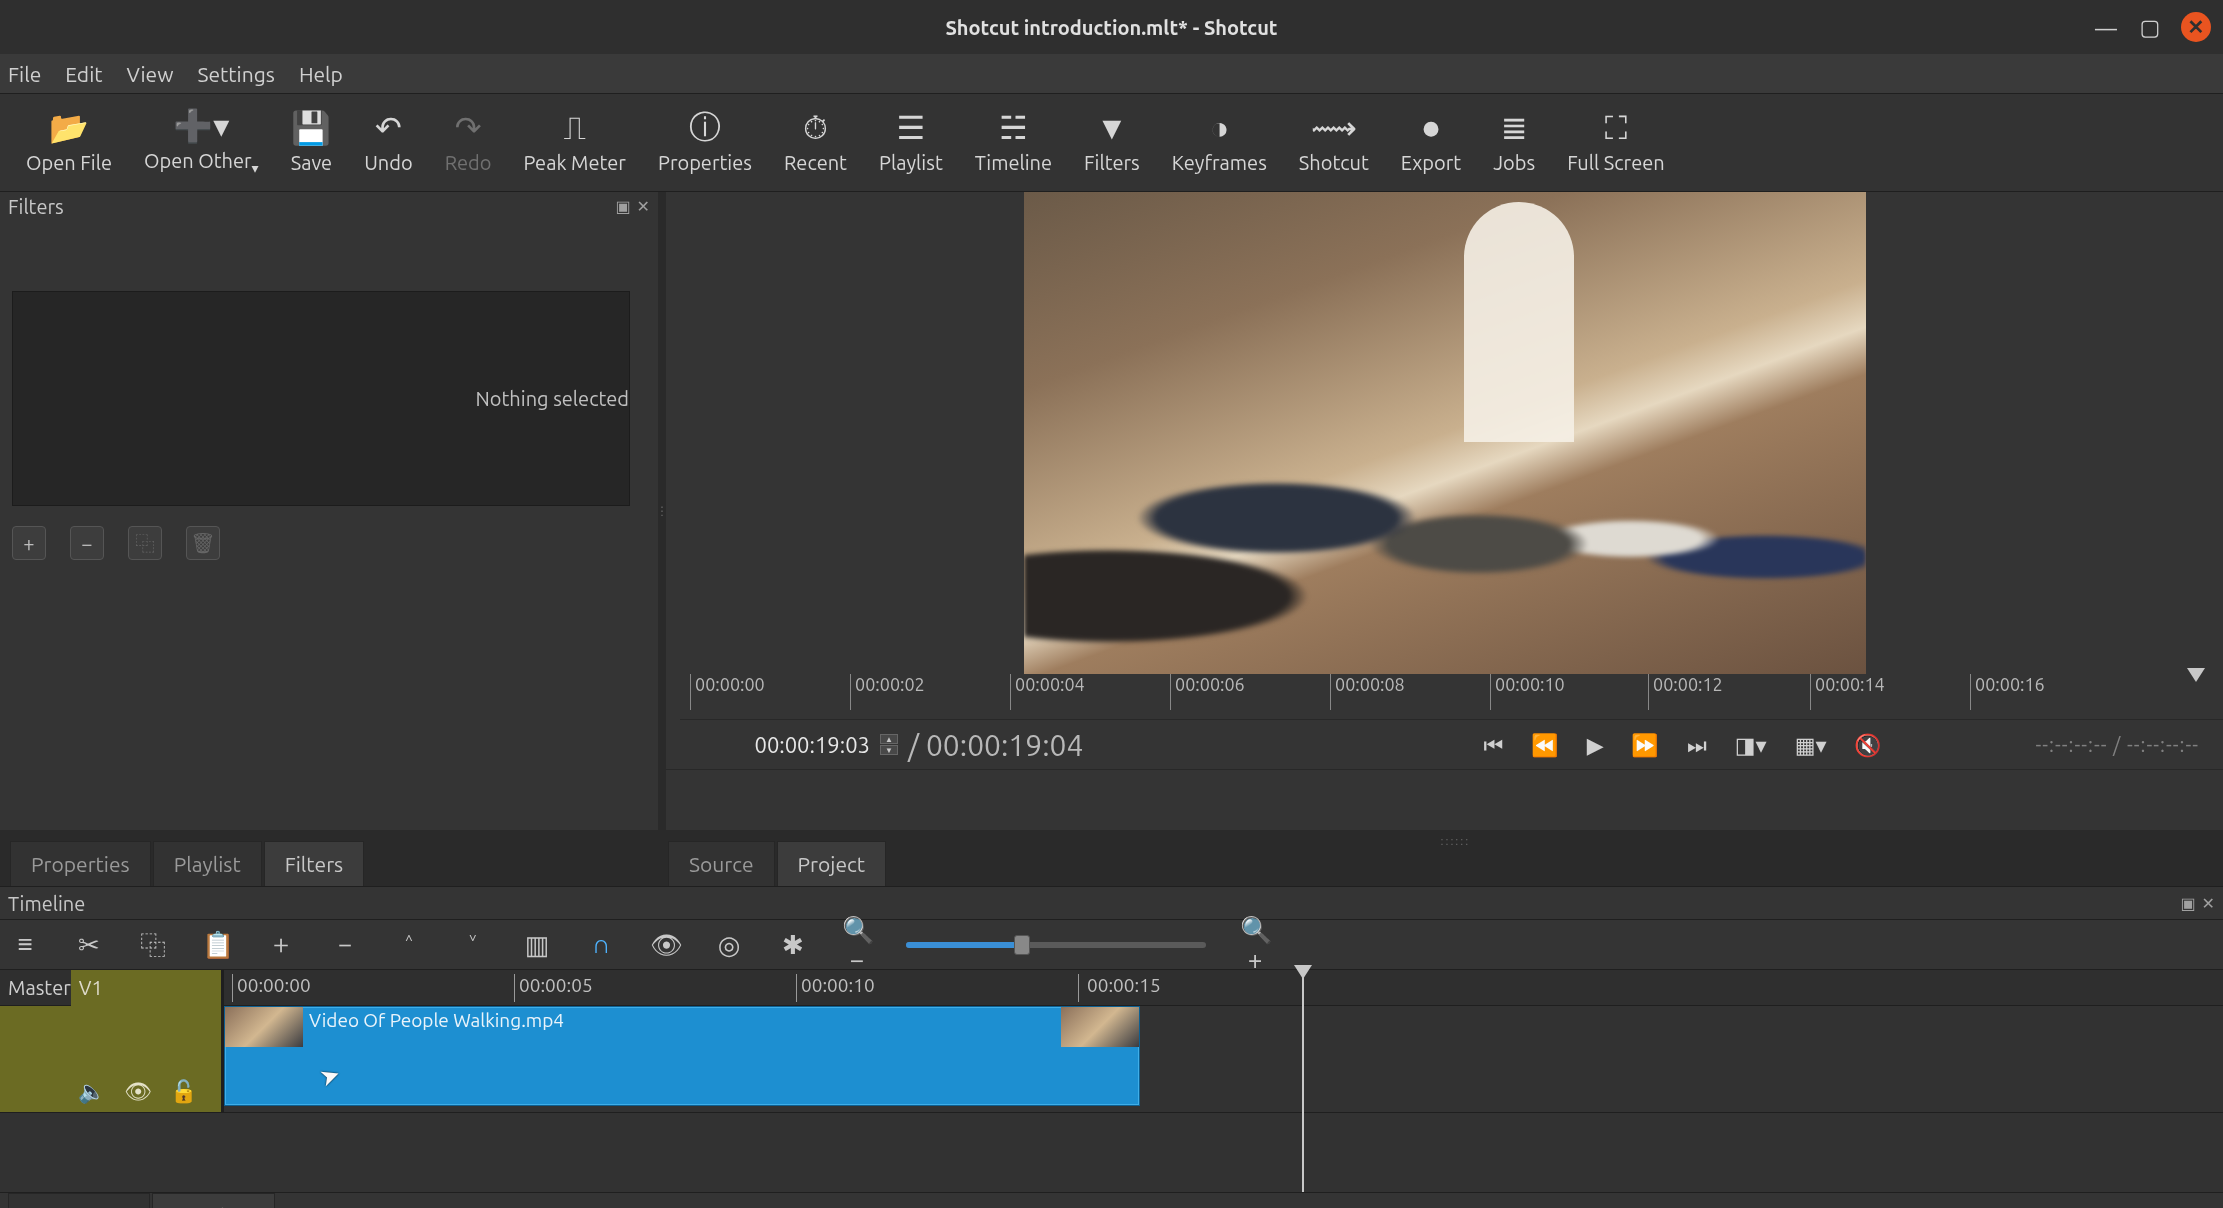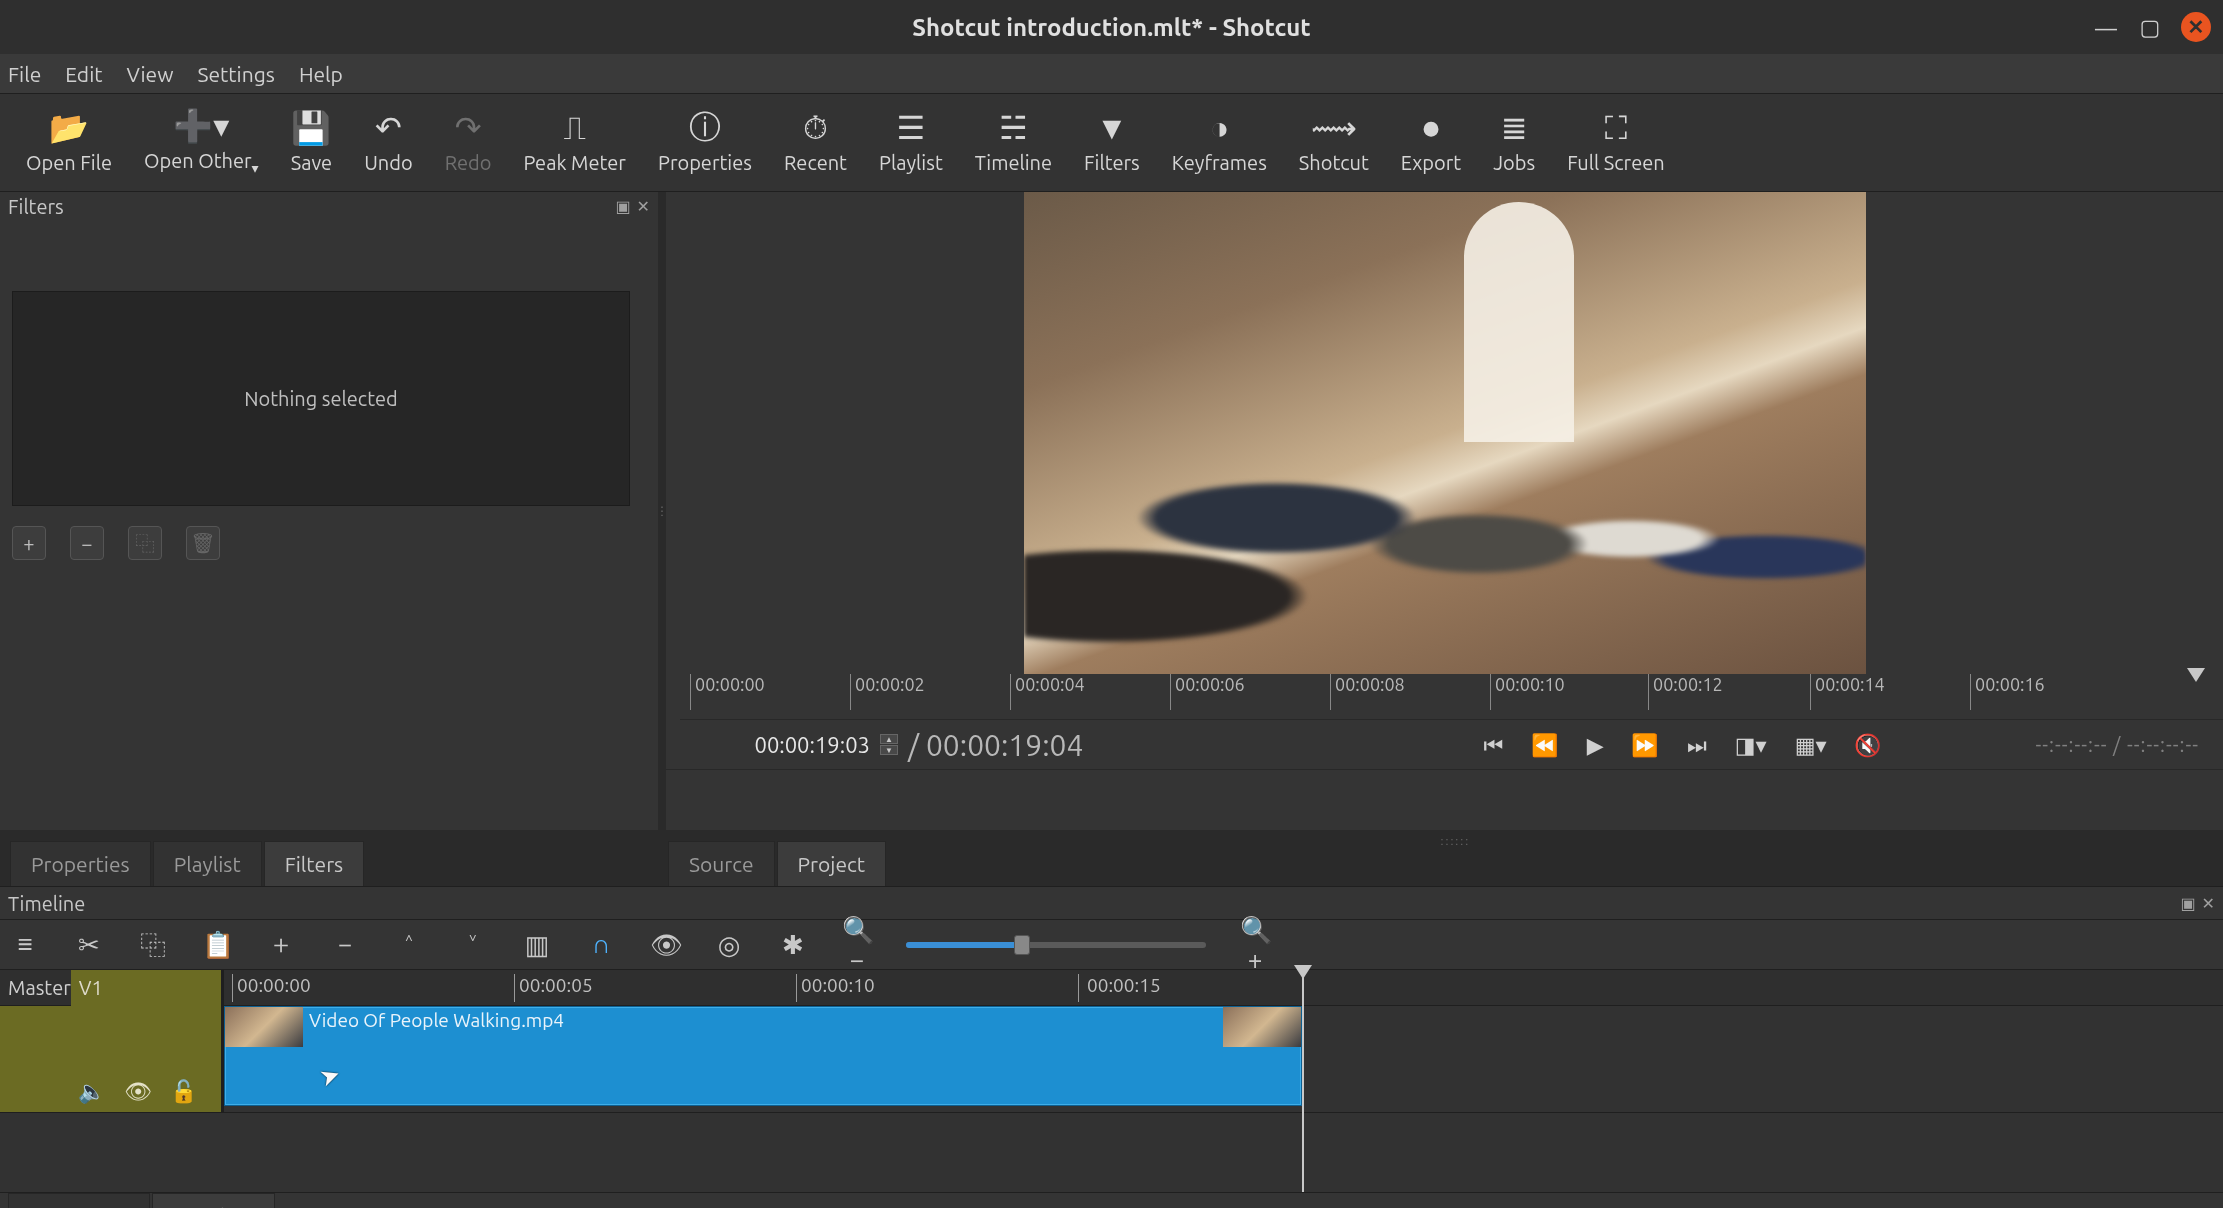--- a/index.html
+++ b/index.html
@@ -7,21 +7,21 @@
   width: 2223px; height: 1208px;
   background: #2a2a2a; color: #c8c8c8;
   font-family: "Ubuntu", "Noto Sans", sans-serif; font-size: 20px;
   overflow: hidden; user-select: none;
 }
 
 .titlebar {
   height: 54px; background: #2f2f2f; display: flex;
   align-items: center; justify-content: center; position: relative;
 }
-.titlebar .title { color: #e0e0e0; font-weight: 600; font-size: 24px; }
+.titlebar .title { color: #e0e0e0; font-weight: 600; font-size: 20px; }
 .titlebar .wbtns { position: absolute; right: 12px; display: flex; gap: 18px; align-items: center; }
 .wbtn { width: 26px; height: 26px; display: flex; align-items: center; justify-content: center;
         color: #d0d0d0; font-size: 22px; }
 .wbtn.close { width: 30px; height: 30px; border-radius: 15px; background: #e95420;
               color: #2f2f2f; font-size: 20px; font-weight: bold; }
 
 .menubar { height: 40px; background: #3a3a3a; display: flex; align-items: center; padding: 0 8px; gap: 24px;
            border-bottom: 1px solid #1f1f1f; }
 .menubar span { color: #d0d0d0; font-size: 21px; text-decoration: underline; text-decoration-color: transparent; }
 
@@ -31,21 +31,21 @@
         padding: 6px 16px; gap: 6px; color: #d6d6d6; font-size: 20px; }
 .tbtn.disabled { color: #707070; }
 .tbtn .ic { height: 34px; display: flex; align-items: center; justify-content: center; font-size: 32px; }
 
 .mid { display: flex; height: 638px; }
 .leftcol { width: 658px; background: #343434; display: flex; flex-direction: column; }
 .filters-head { display: flex; align-items: center; justify-content: space-between; padding: 3px 8px; }
 .filters-head .ttl { font-size: 20px; }
 .filters-head .icons { display: flex; gap: 6px; font-size: 16px; color: #a0a0a0; }
 .filters-empty { width: 618px; height: 215px; margin: 70px 12px 0 12px; background: #262626; border: 1px solid #1c1c1c;
-                 display: flex; align-items: center; justify-content: center; color: #c0c0c0; }
+                 display: flex; align-items: center; justify-content: flex-end; color: #c0c0c0; }
 .filters-ctrls { display: flex; gap: 24px; padding: 10px 12px; margin-top: 10px; }
 .sq { width: 34px; height: 34px; background: #3d3d3d; border: 1px solid #555; border-radius: 4px;
       display: flex; align-items: center; justify-content: center; color: #bdbdbd; font-size: 20px; }
 .sq.disabled { color: #666; }
 .splitter { width: 8px; display: flex; align-items: center; justify-content: center; color: #666; font-size: 12px; }
 .rightcol { flex: 1; background: #343434; display: flex; flex-direction: column; position: relative; }
 .preview { width: 842px; height: 482px; margin-left: 358px; margin-top: 0;
            background: linear-gradient(160deg,#6b5a48 0%,#8b7158 25%,#c9b08e 50%,#e6d8c0 56%,#9e7d5e 62%,#6b5240 100%);
            position: relative; overflow: hidden; }
 .preview .arch { position: absolute; left: 440px; top: 10px; width: 110px; height: 240px;
@@ -322,21 +322,21 @@
         </div>
       </div>
     </div>
     <div class="tracks">
       <div class="tl-ruler" id="tlruler">
           <div class="tick" style="left: 8px;">00:00:00</div>
           <div class="tick" style="left: 290px;">00:00:05</div>
           <div class="tick" style="left: 572px;">00:00:10</div>
           <div class="tick" style="left: 854px; padding-left: 8px;">00:00:15</div>
         </div>
-      <div class="clip" id="clip" style="width: 1078px;">
+      <div class="clip" id="clip" style="width: 916px;">
         <div class="thumb"></div>
         <div class="lbl">Video Of People Walking.mp4</div>
         <div class="thumb r"></div>
       </div>
       <div class="playhead" id="playhead" style="left: 1078px;"></div>
       <div class="cursor-ptr" style="left:96px; top:92px;">➤</div>
     </div>
   </div>
   <div style="height:80px;background:#323232;border-top:1px solid #1f1f1f"></div>
 </div>

